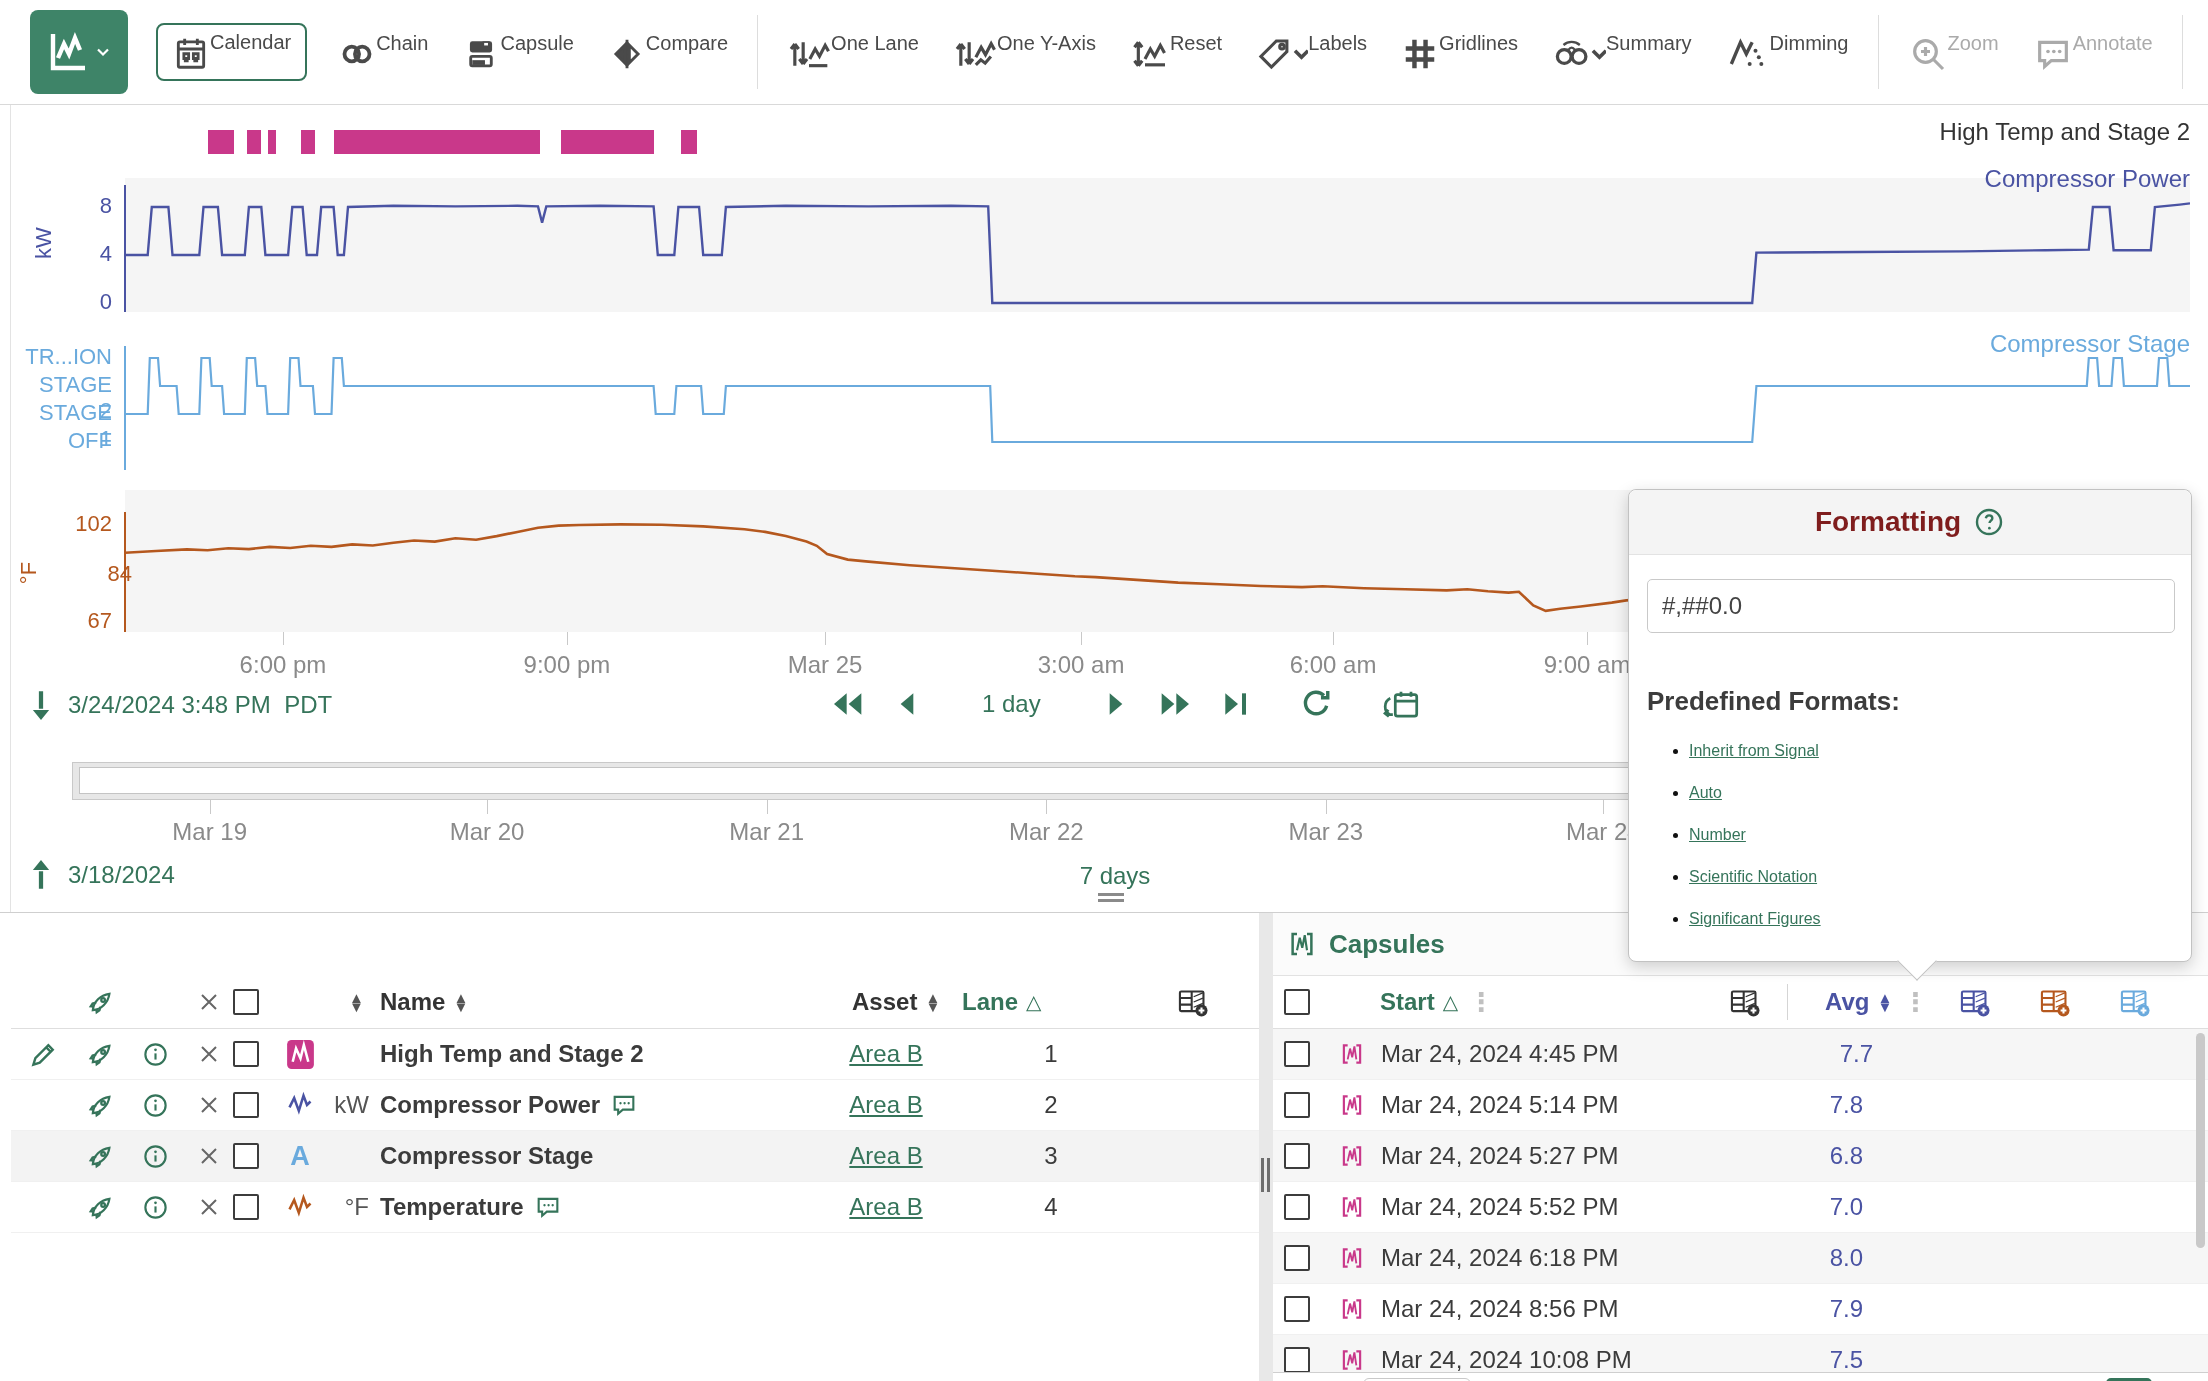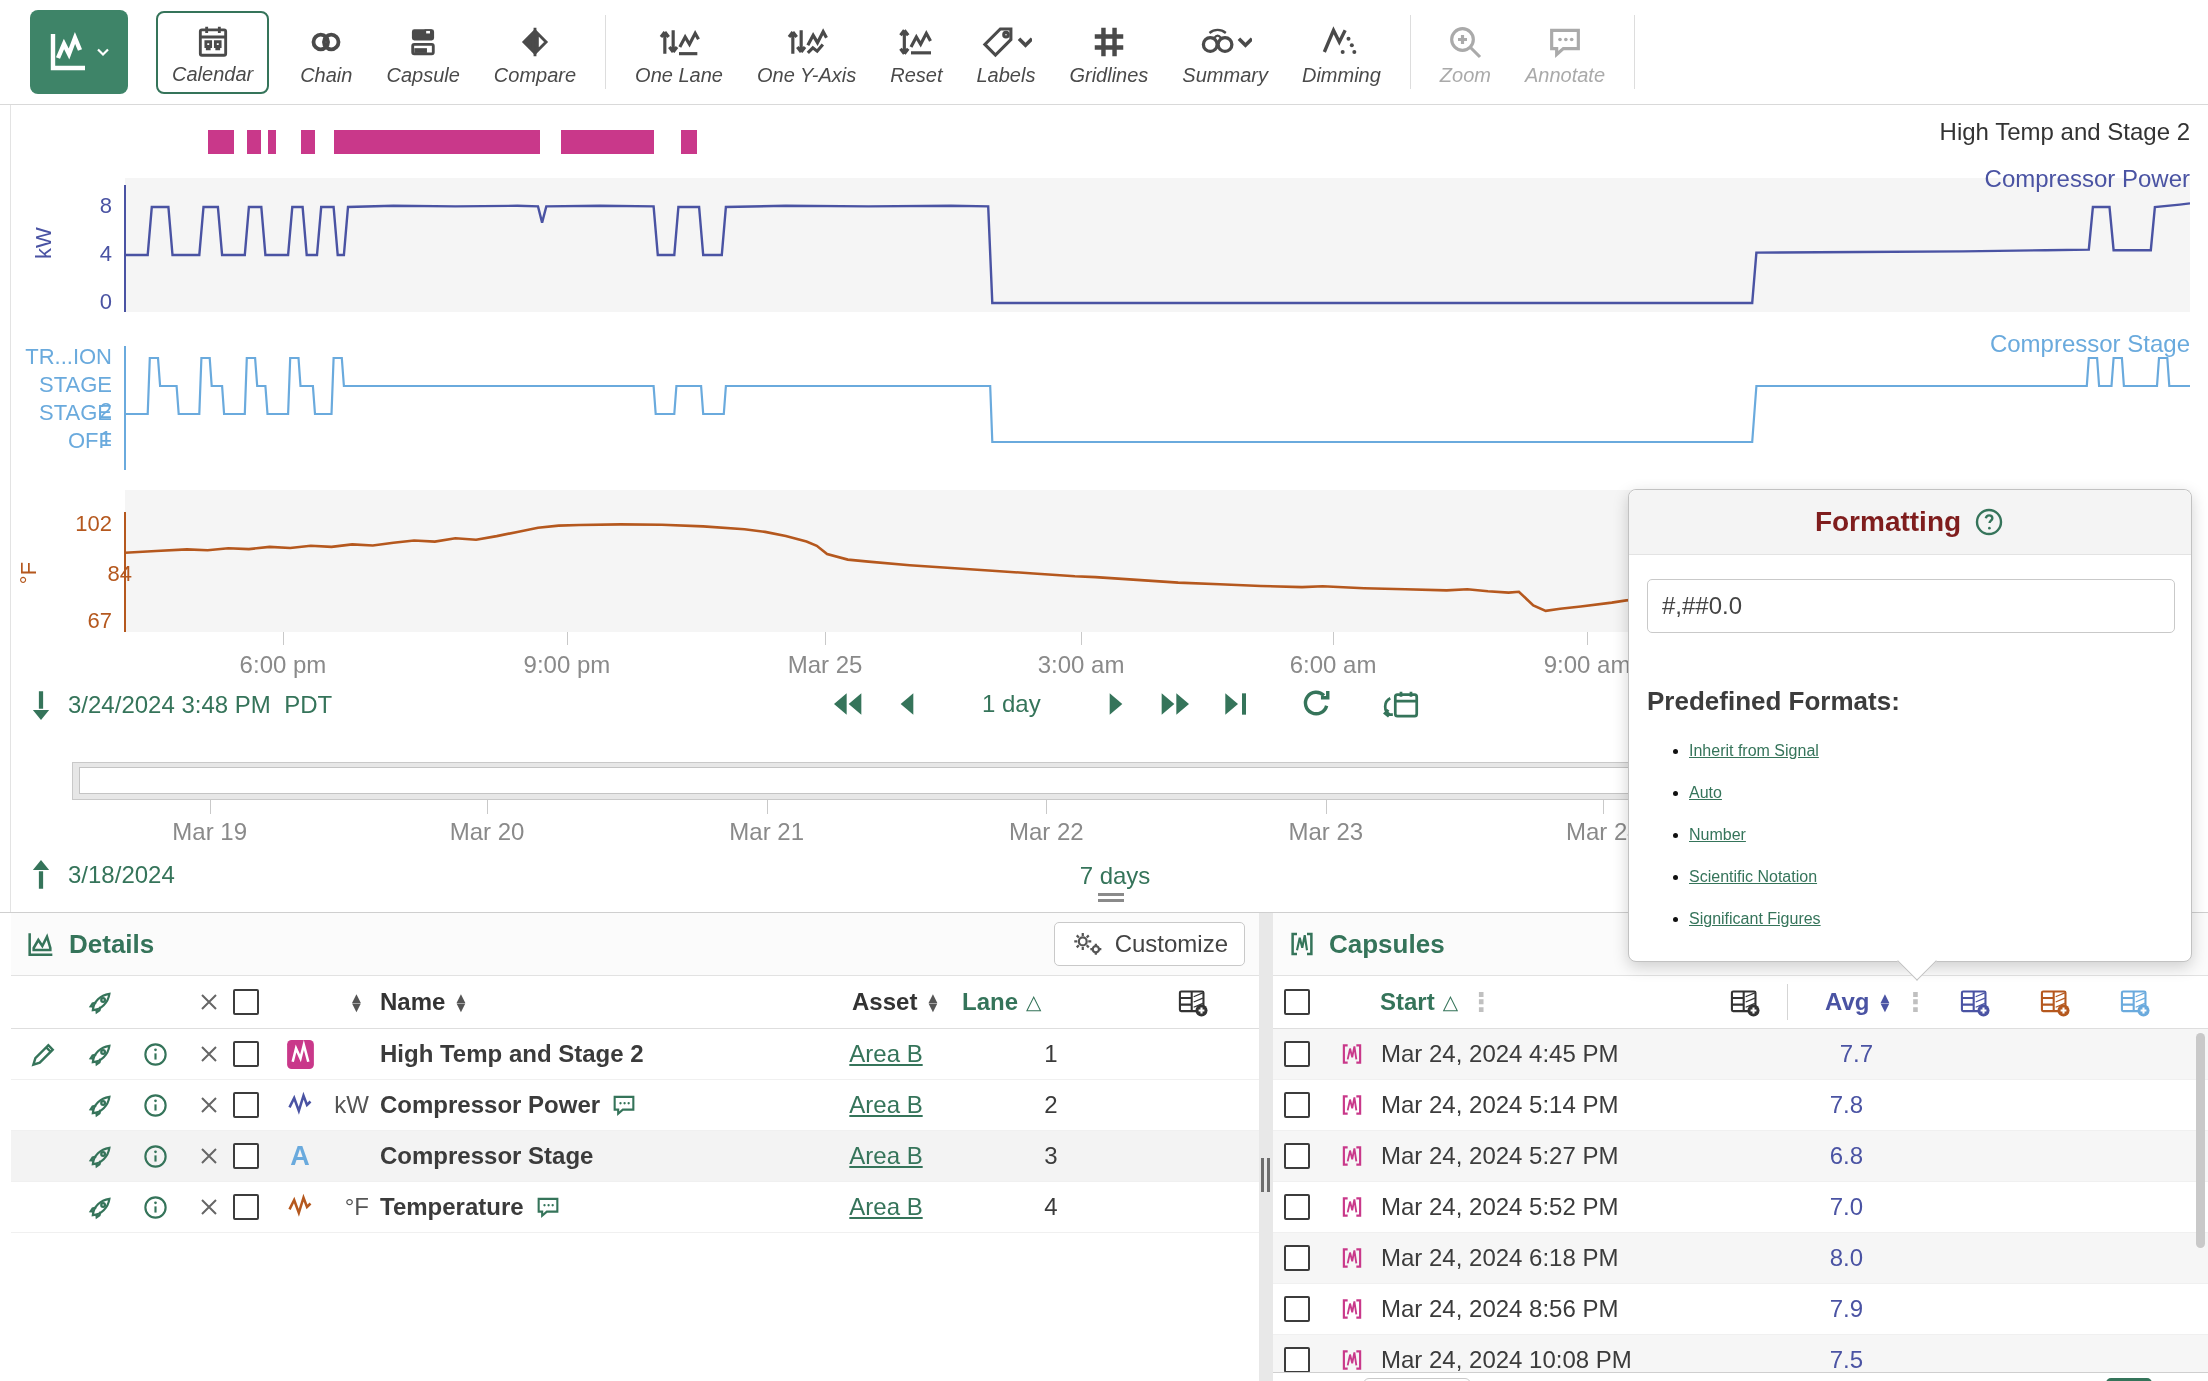--- a/index.html
+++ b/index.html
@@ -1,21 +1,21 @@
 <!DOCTYPE html>
 <html><head>
 <meta charset="utf-8">
 <style>
   html,body{margin:0;padding:0;background:#fff;}
   #root{position:relative;width:2208px;height:1381px;overflow:hidden;background:#fff;
         font-family:"Liberation Sans","DejaVu Sans",sans-serif;color:#333;}
   
   #toolbar{position:absolute;left:0;top:0;width:2208px;height:105px;display:flex;align-items:center;
            padding-left:30px;box-sizing:border-box;border-bottom:1px solid #d9d9d9;background:#fff;}
-  .titem{display:flex;flex-direction:column;align-items:center;justify-content:center;margin:0 17px;cursor:pointer;font-style:italic;}
+  .titem{display:flex;flex-direction:row;justify-content:center;margin:0 17px;cursor:pointer;}
   .titem .ticn{height:44px;display:flex;align-items:flex-end;}
   .titem .tlbl{font-size:20px;color:#4a4a4a;margin-top:2px;white-space:nowrap;}
   .titem.disabled .tlbl{color:#aaa;}
   .titem svg{stroke:#4a4a4a;}
   .titem.disabled svg{stroke:#aaa;}
   .tsep{width:1px;height:74px;background:#ddd;margin:0 12px;}
   #trend-btn{width:98px;height:84px;background:#3e8468;border-radius:8px;display:flex;align-items:center;
              justify-content:center;margin-right:14px;cursor:pointer;}
   #calendar-btn{border:2px solid #35745a;border-radius:8px;padding:4px 14px 6px;margin:0 14px;}
   
@@ -387,38 +387,20 @@
   </div>
   <div id="dur2">7 days</div>
   <div id="split-handle">
       <div></div>
       <div></div>
     </div>
 
   <div id="panels">
 
     <div class="panel" id="details-panel">
-      <div class="phead">
-        <span class="ptitle">
-          <svg width="32" height="32" viewBox="0 0 24 24" fill="none" stroke="#35745a" stroke-width="1.9">
-              <path d="M3.5 4v16h17"></path>
-              <path d="M6.5 15l3.5-6 3 4.5 3.5-7 2.5 8.5v1.5h-12.5z"></path>
-            </svg>
-          <span>Details</span>
-        </span>
-        <button id="customize-btn">
-          <svg width="34" height="30" viewBox="0 0 26 22" fill="none" stroke="#555" stroke-width="1.7">
-              <circle cx="9" cy="9" r="3"></circle>
-              <path d="M9 2.5v2.3M9 13.2v2.3M2.5 9h2.3M13.2 9h2.3M4.4 4.4l1.6 1.6M12 12l1.6 1.6M13.6 4.4L12 6M6 12l-1.6 1.6"></path>
-              <circle cx="19" cy="15" r="2.4"></circle>
-              <path d="M19 10.8v1.8M19 17.4v1.8M14.8 15h1.8M21.4 15h1.8"></path>
-            </svg>
-          <span>Customize</span>
-        </button>
-      </div>
       <div class="colhead">
         <span class="hcell" style="left:76px;">
             <svg width="28" height="28" viewBox="0 0 24 24" fill="none" stroke="#35745a" stroke-width="1.9">
               <path d="M5 19c4-.4 6.8-1.7 9.3-4.2S18.6 9 19.2 5c-4 .6-7.3 2.2-9.8 4.7S5.4 15 5 19z"></path>
               <circle cx="13.8" cy="10.2" r="1.6"></circle>
               <path d="M7.8 12.5l-3 .8-1.6 2.4 2.6.3M11.5 16.2l-.8 3-2.4 1.6-.3-2.6"></path>
             </svg>
           </span>
         <span class="hcell" style="left:186px;">
             <svg width="24" height="24" viewBox="0 0 24 24" stroke="#666" stroke-width="2" fill="none">

